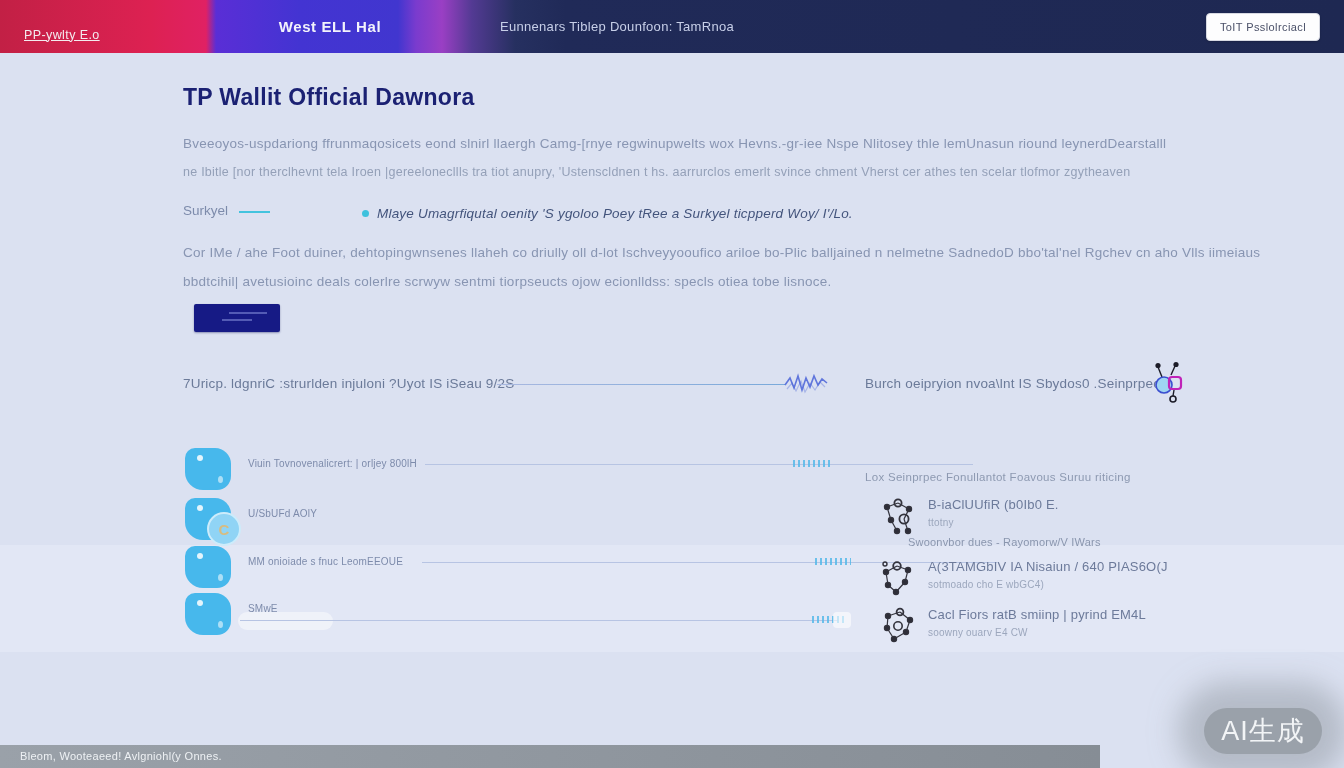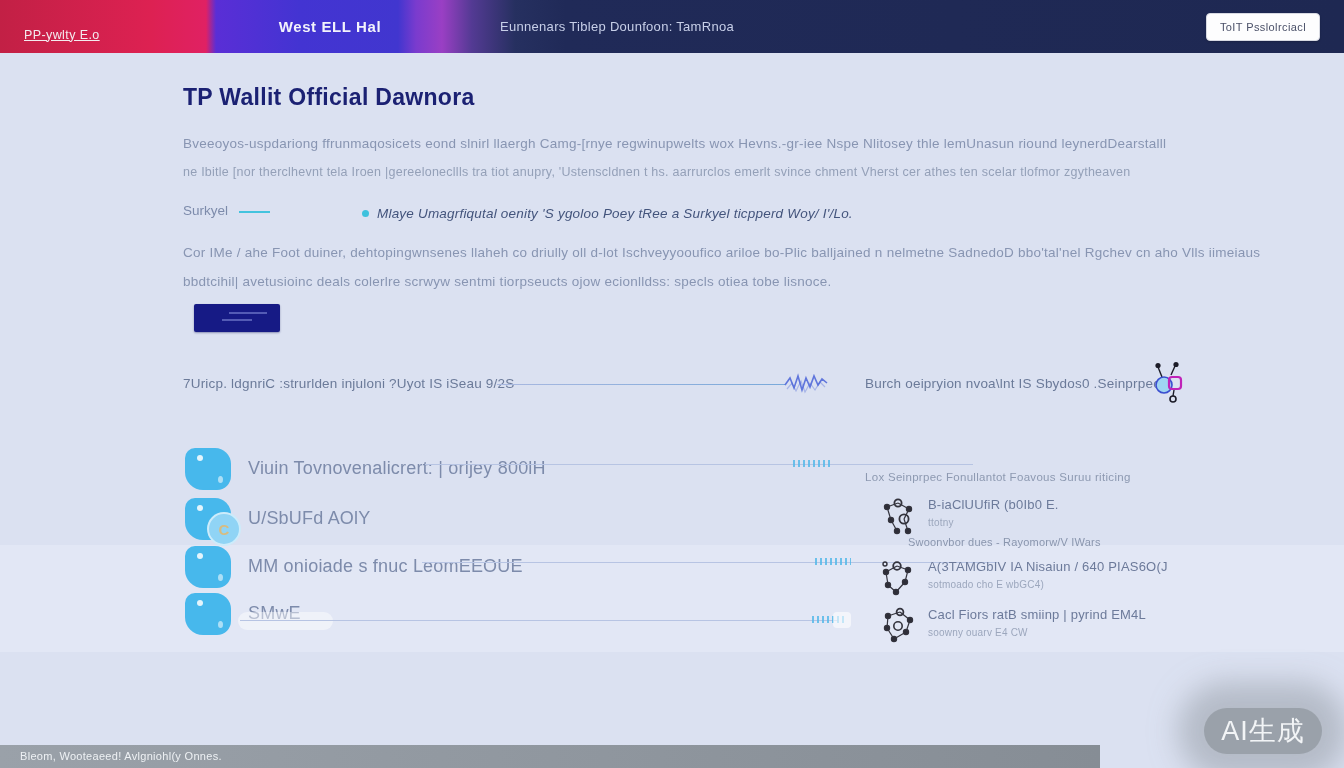--- a/index.html
+++ b/index.html
@@ -62,21 +62,21 @@
   .lrow{position:absolute;left:185px;cursor:pointer;}
   .blob{position:absolute;left:0;top:0;width:46px;height:42px;background:#47b8ec;
     border-radius:10px 16px 14px 18px;}
   .blob::before{content:"";position:absolute;left:12px;top:7px;width:6px;height:6px;
     border-radius:50%;background:rgba(255,255,255,.85);}
   .blob::after{content:"";position:absolute;right:8px;bottom:7px;width:5px;height:7px;
     border-radius:50%;background:rgba(255,255,255,.55);}
   .badge-c{position:absolute;left:22px;top:14px;width:30px;height:30px;border-radius:50%;
     background:#90d4f5;border:2px solid rgba(255,255,255,.55);display:flex;align-items:center;
     justify-content:center;font-size:15px;font-weight:700;color:#d8bc80;}
-  .lrow-label{position:absolute;left:63px;top:10px;font-size:18px;color:#7d8bab;
+  .lrow-label{position:absolute;left:63px;top:10px;font-size:10px;color:#7d8bab;
     letter-spacing:.2px;white-space:nowrap;}
   .lrow-line{position:absolute;height:1px;background:#b7c4e3;}
   .ticks{position:absolute;height:7px;
     background:repeating-linear-gradient(90deg,#56b9e9 0 2px,transparent 2px 5px);opacity:.85;}
   .soft-hl{position:absolute;background:rgba(255,255,255,.45);border-radius:9px;}
   .end-blob{position:absolute;background:rgba(255,255,255,.6);border-radius:4px;}
 
   
   .r-heading{position:absolute;left:865px;top:471px;font-size:11.5px;color:#8d99b1;
     letter-spacing:.3px;white-space:nowrap;}

